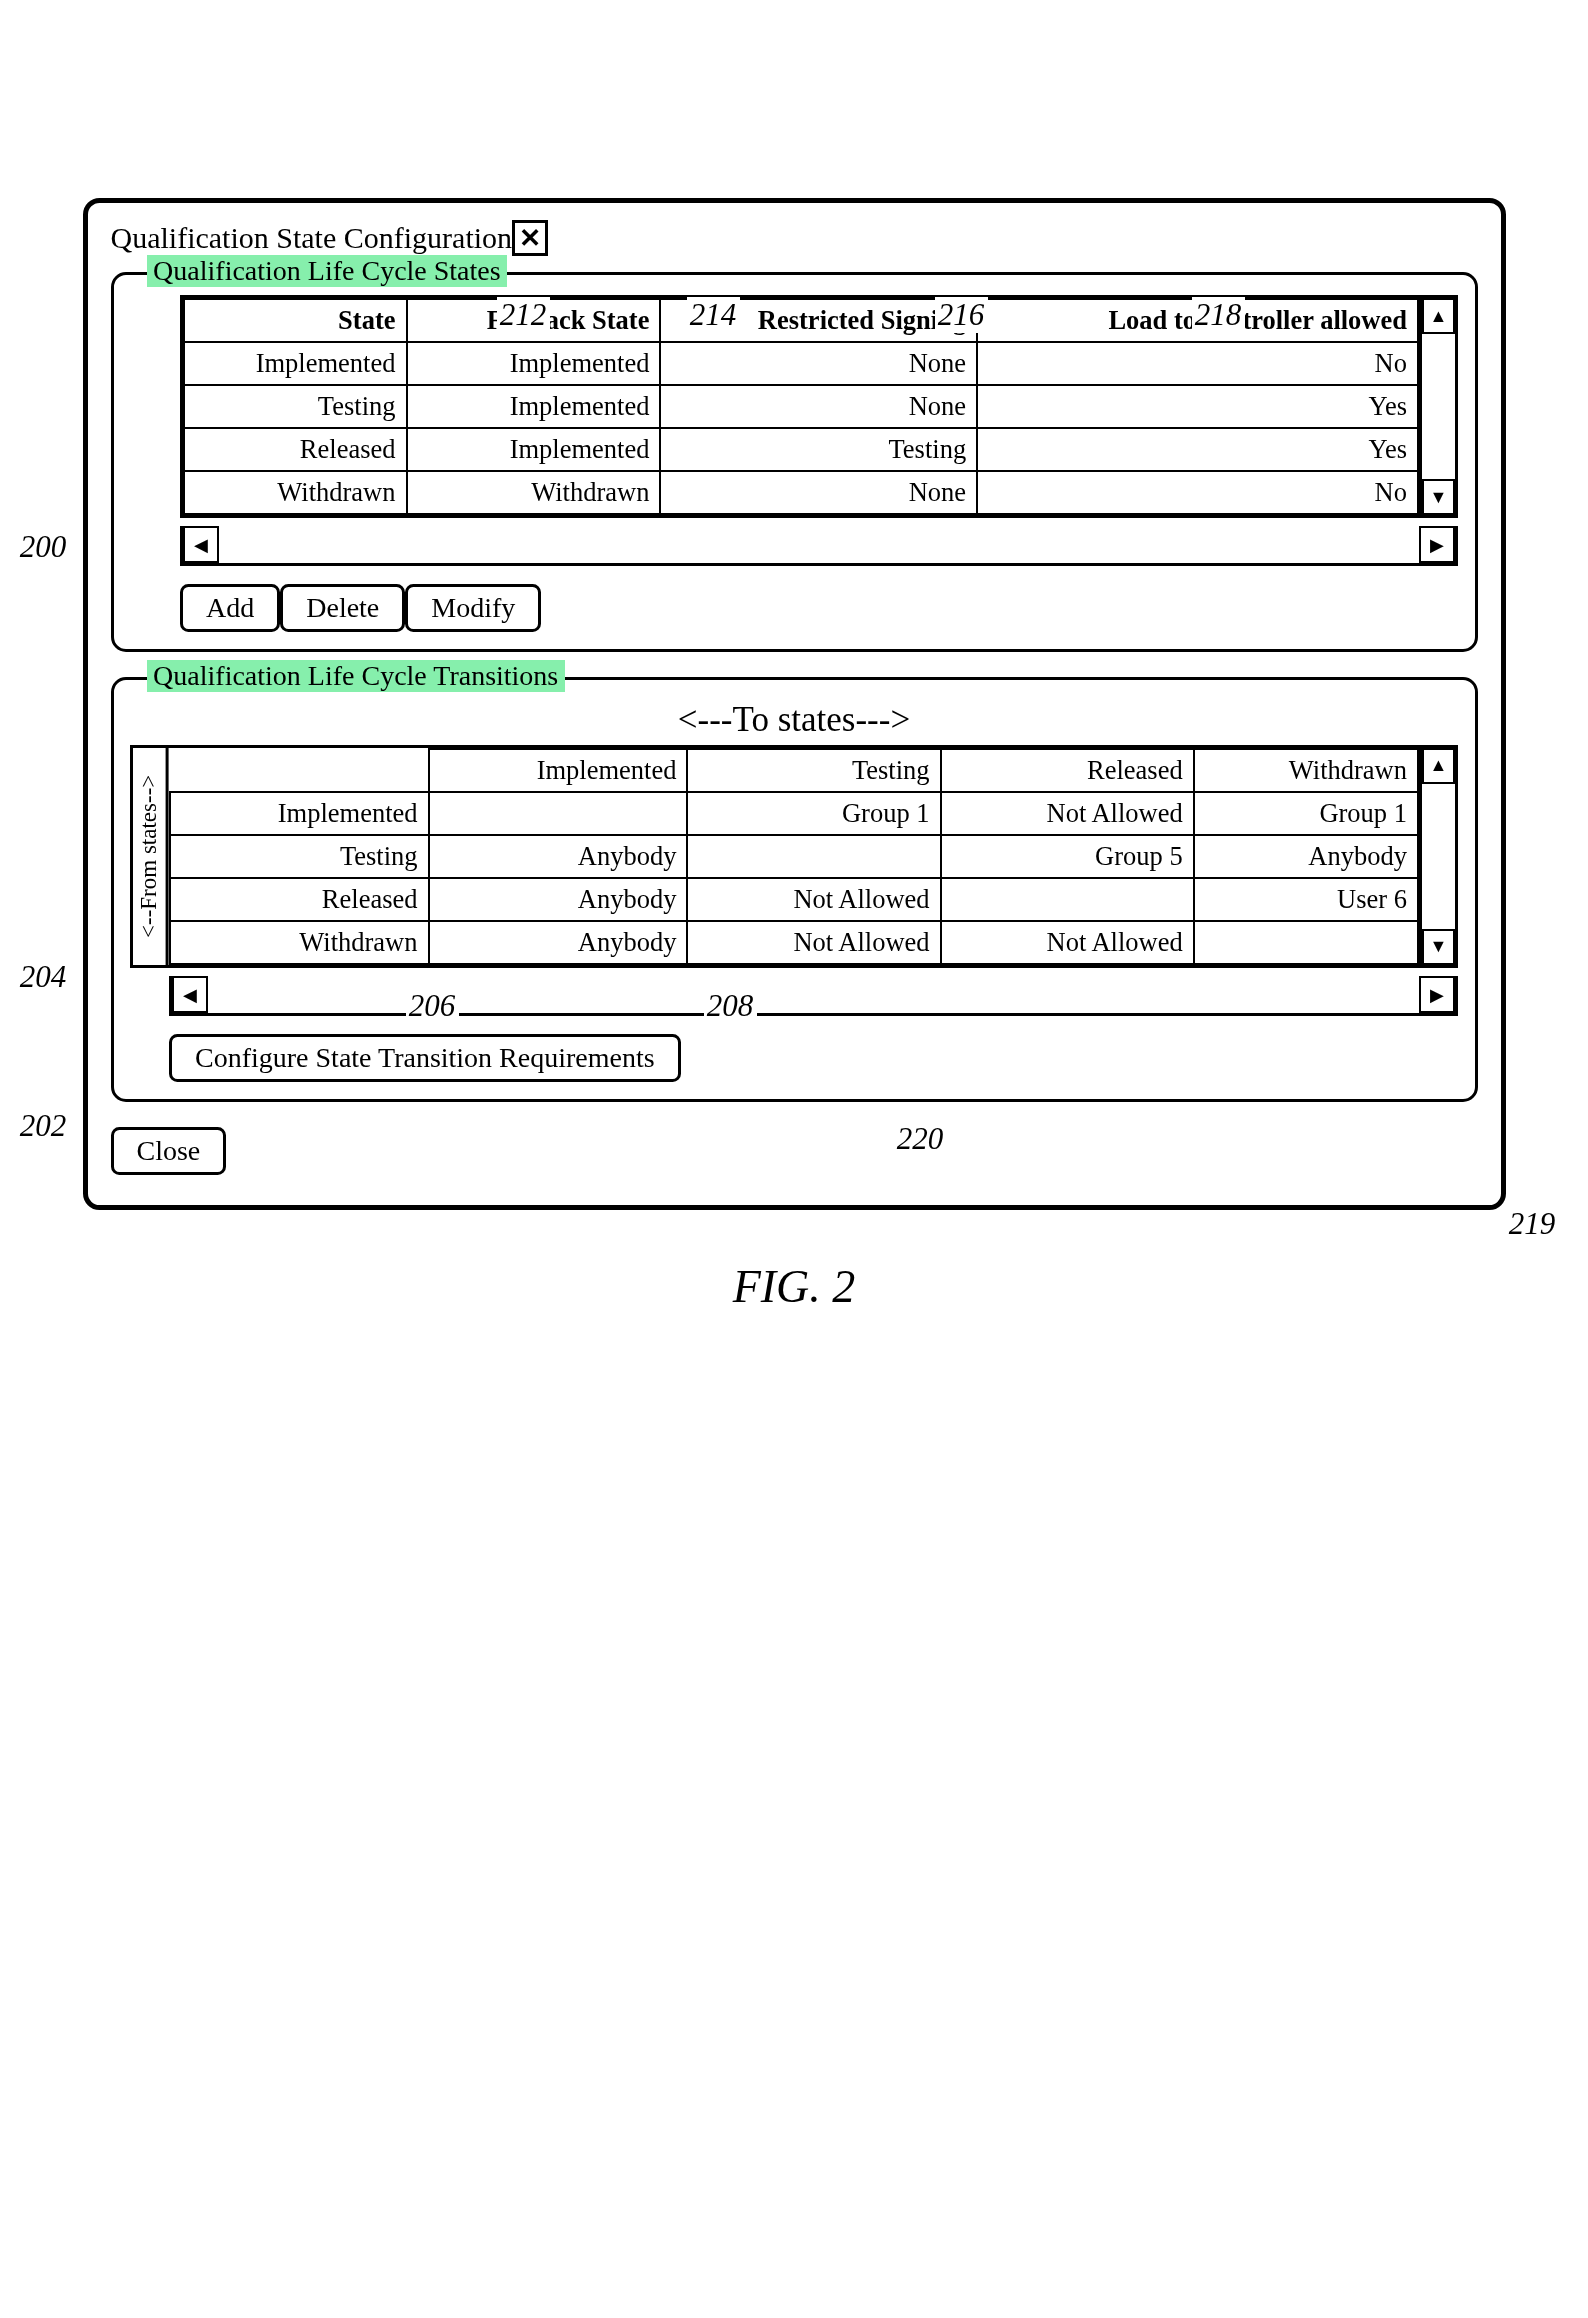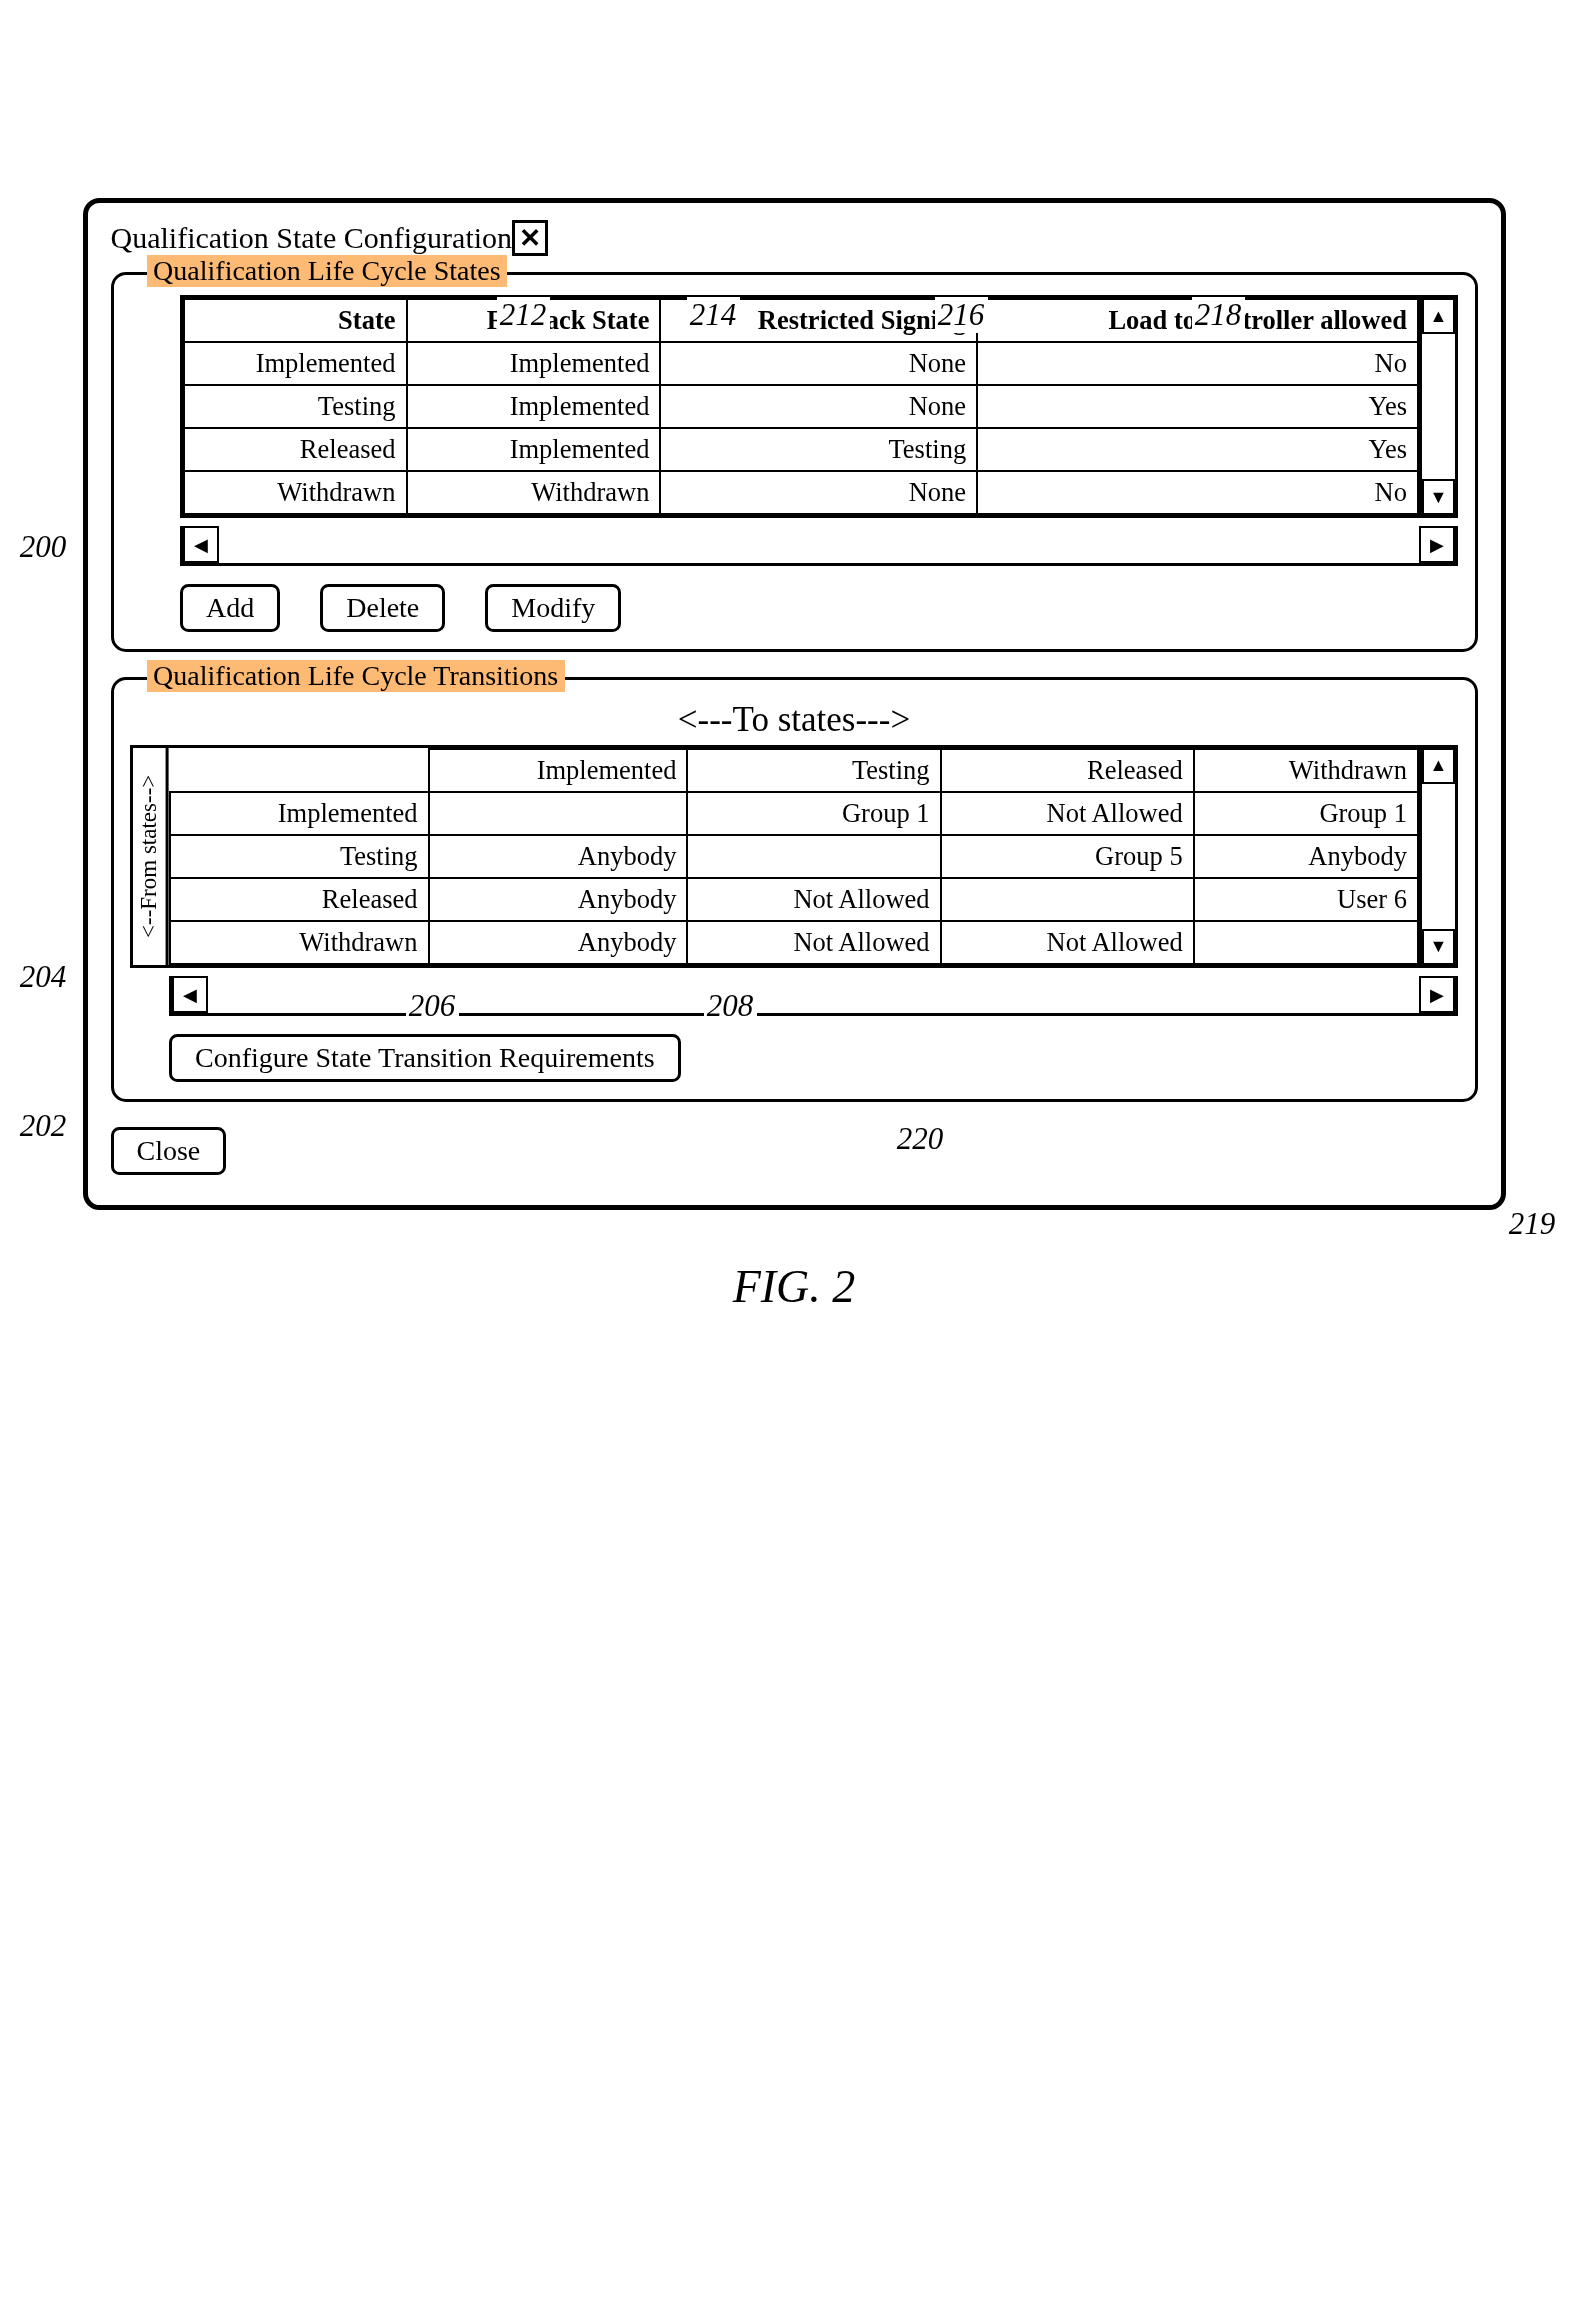--- a/index.html
+++ b/index.html
@@ -53,21 +53,21 @@
     border: 3.3px solid #000;
     border-radius: 15px;
     padding: 20px 16.5px 16.5px 16.5px;
     margin-bottom: 25px;
     position: relative;
   }
   .groupbox-legend {
     position: absolute;
     top: -20px;
     left: 33px;
-    background: #fdba74;
+    background: #86efac;
     font-size: 28px;
     padding: 0 6.6px;
   }
   .grid-wrap {
     display: flex;
     align-items: stretch;
     border: 3.3px solid #000;
     border-radius: 0;
     margin-left: 50px;
     margin-bottom: 8.3px;
@@ -116,21 +116,21 @@
     display: flex;
     border: 3.3px solid #000;
     border-top: none;
     margin-left: 50px;
     height: 40px;
     margin-bottom: 18px;
   }
   .hscroll.trans-h { margin-left: 39px; }
   .hscroll .arrow { width: 36px; }
   .hscroll .track { flex:1; }
-  .btn-row { display: flex; gap: 40px; margin-left: 50px; }
+  .btn-row { display: flex; margin-left: 50px; }
   .btn {
     border: 3.3px solid #000;
     border-radius: 8.3px;
     padding: 5px 23px;
     font-size: 28px;
     display:inline-block;
   }
   .rowhead-empty { border:none !important; }
   .as-head { font-weight: bold !important; }
   .container { position: relative; width: 1489px; margin: 0 auto; }

